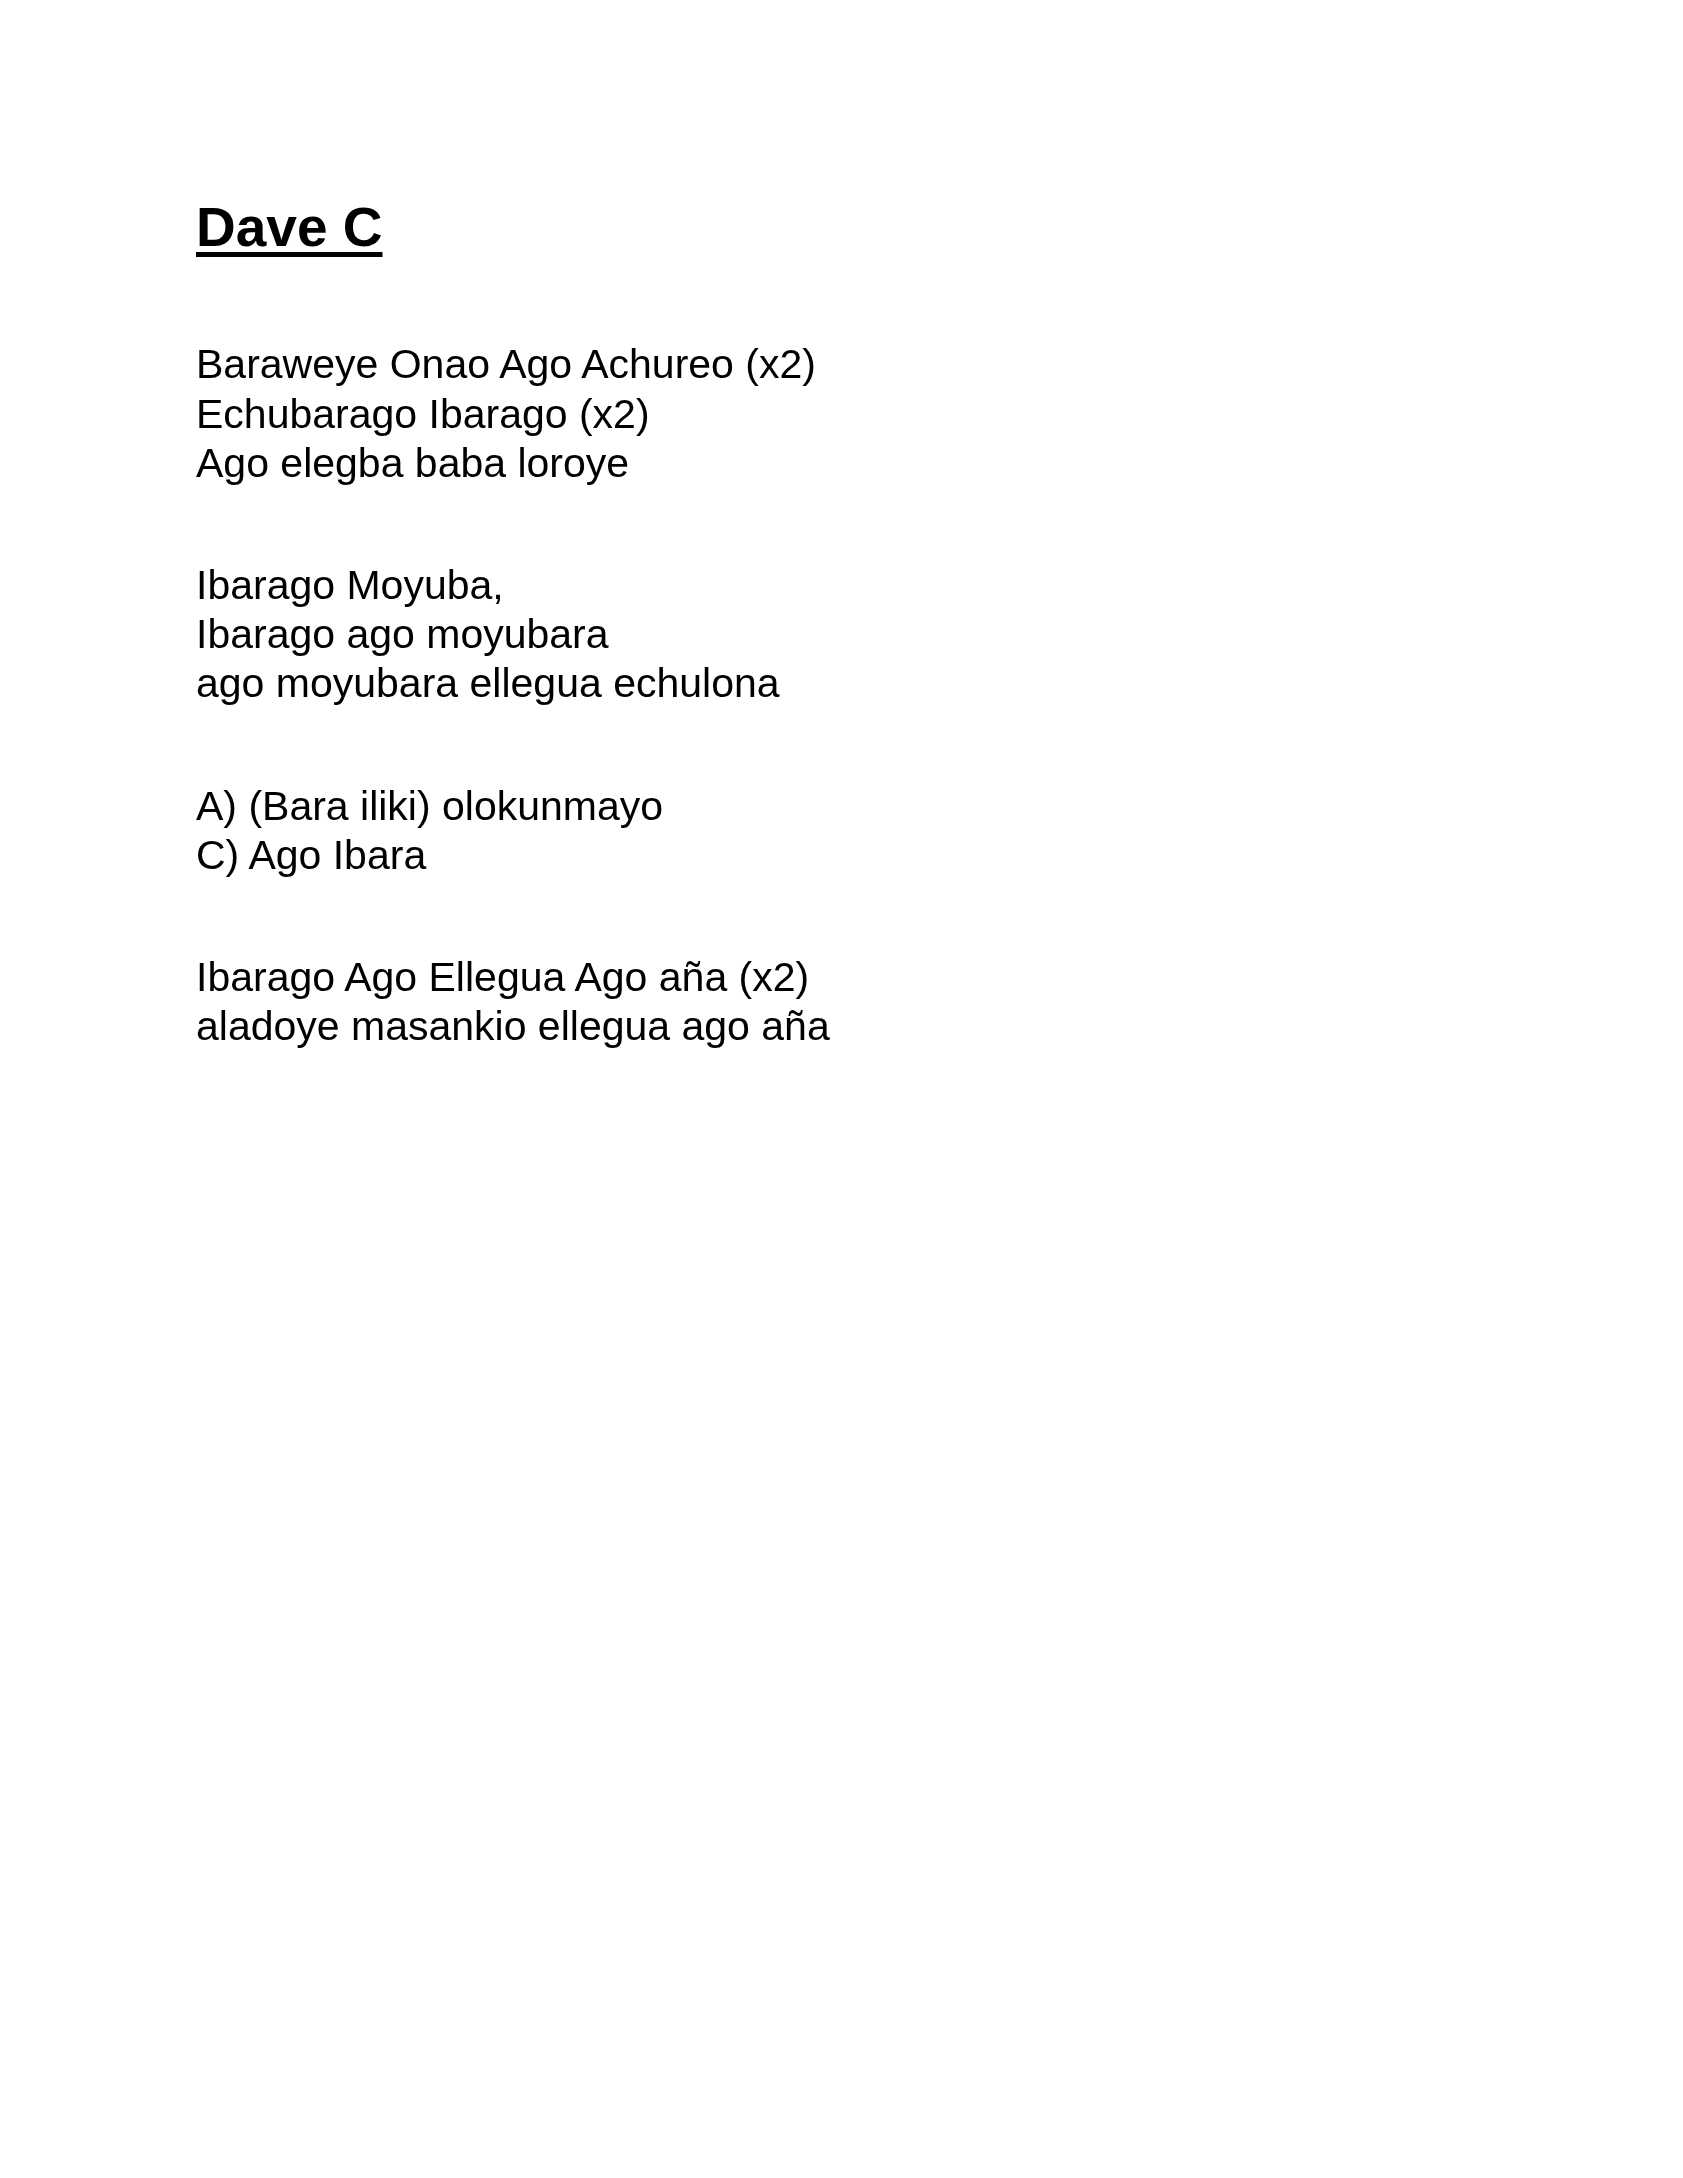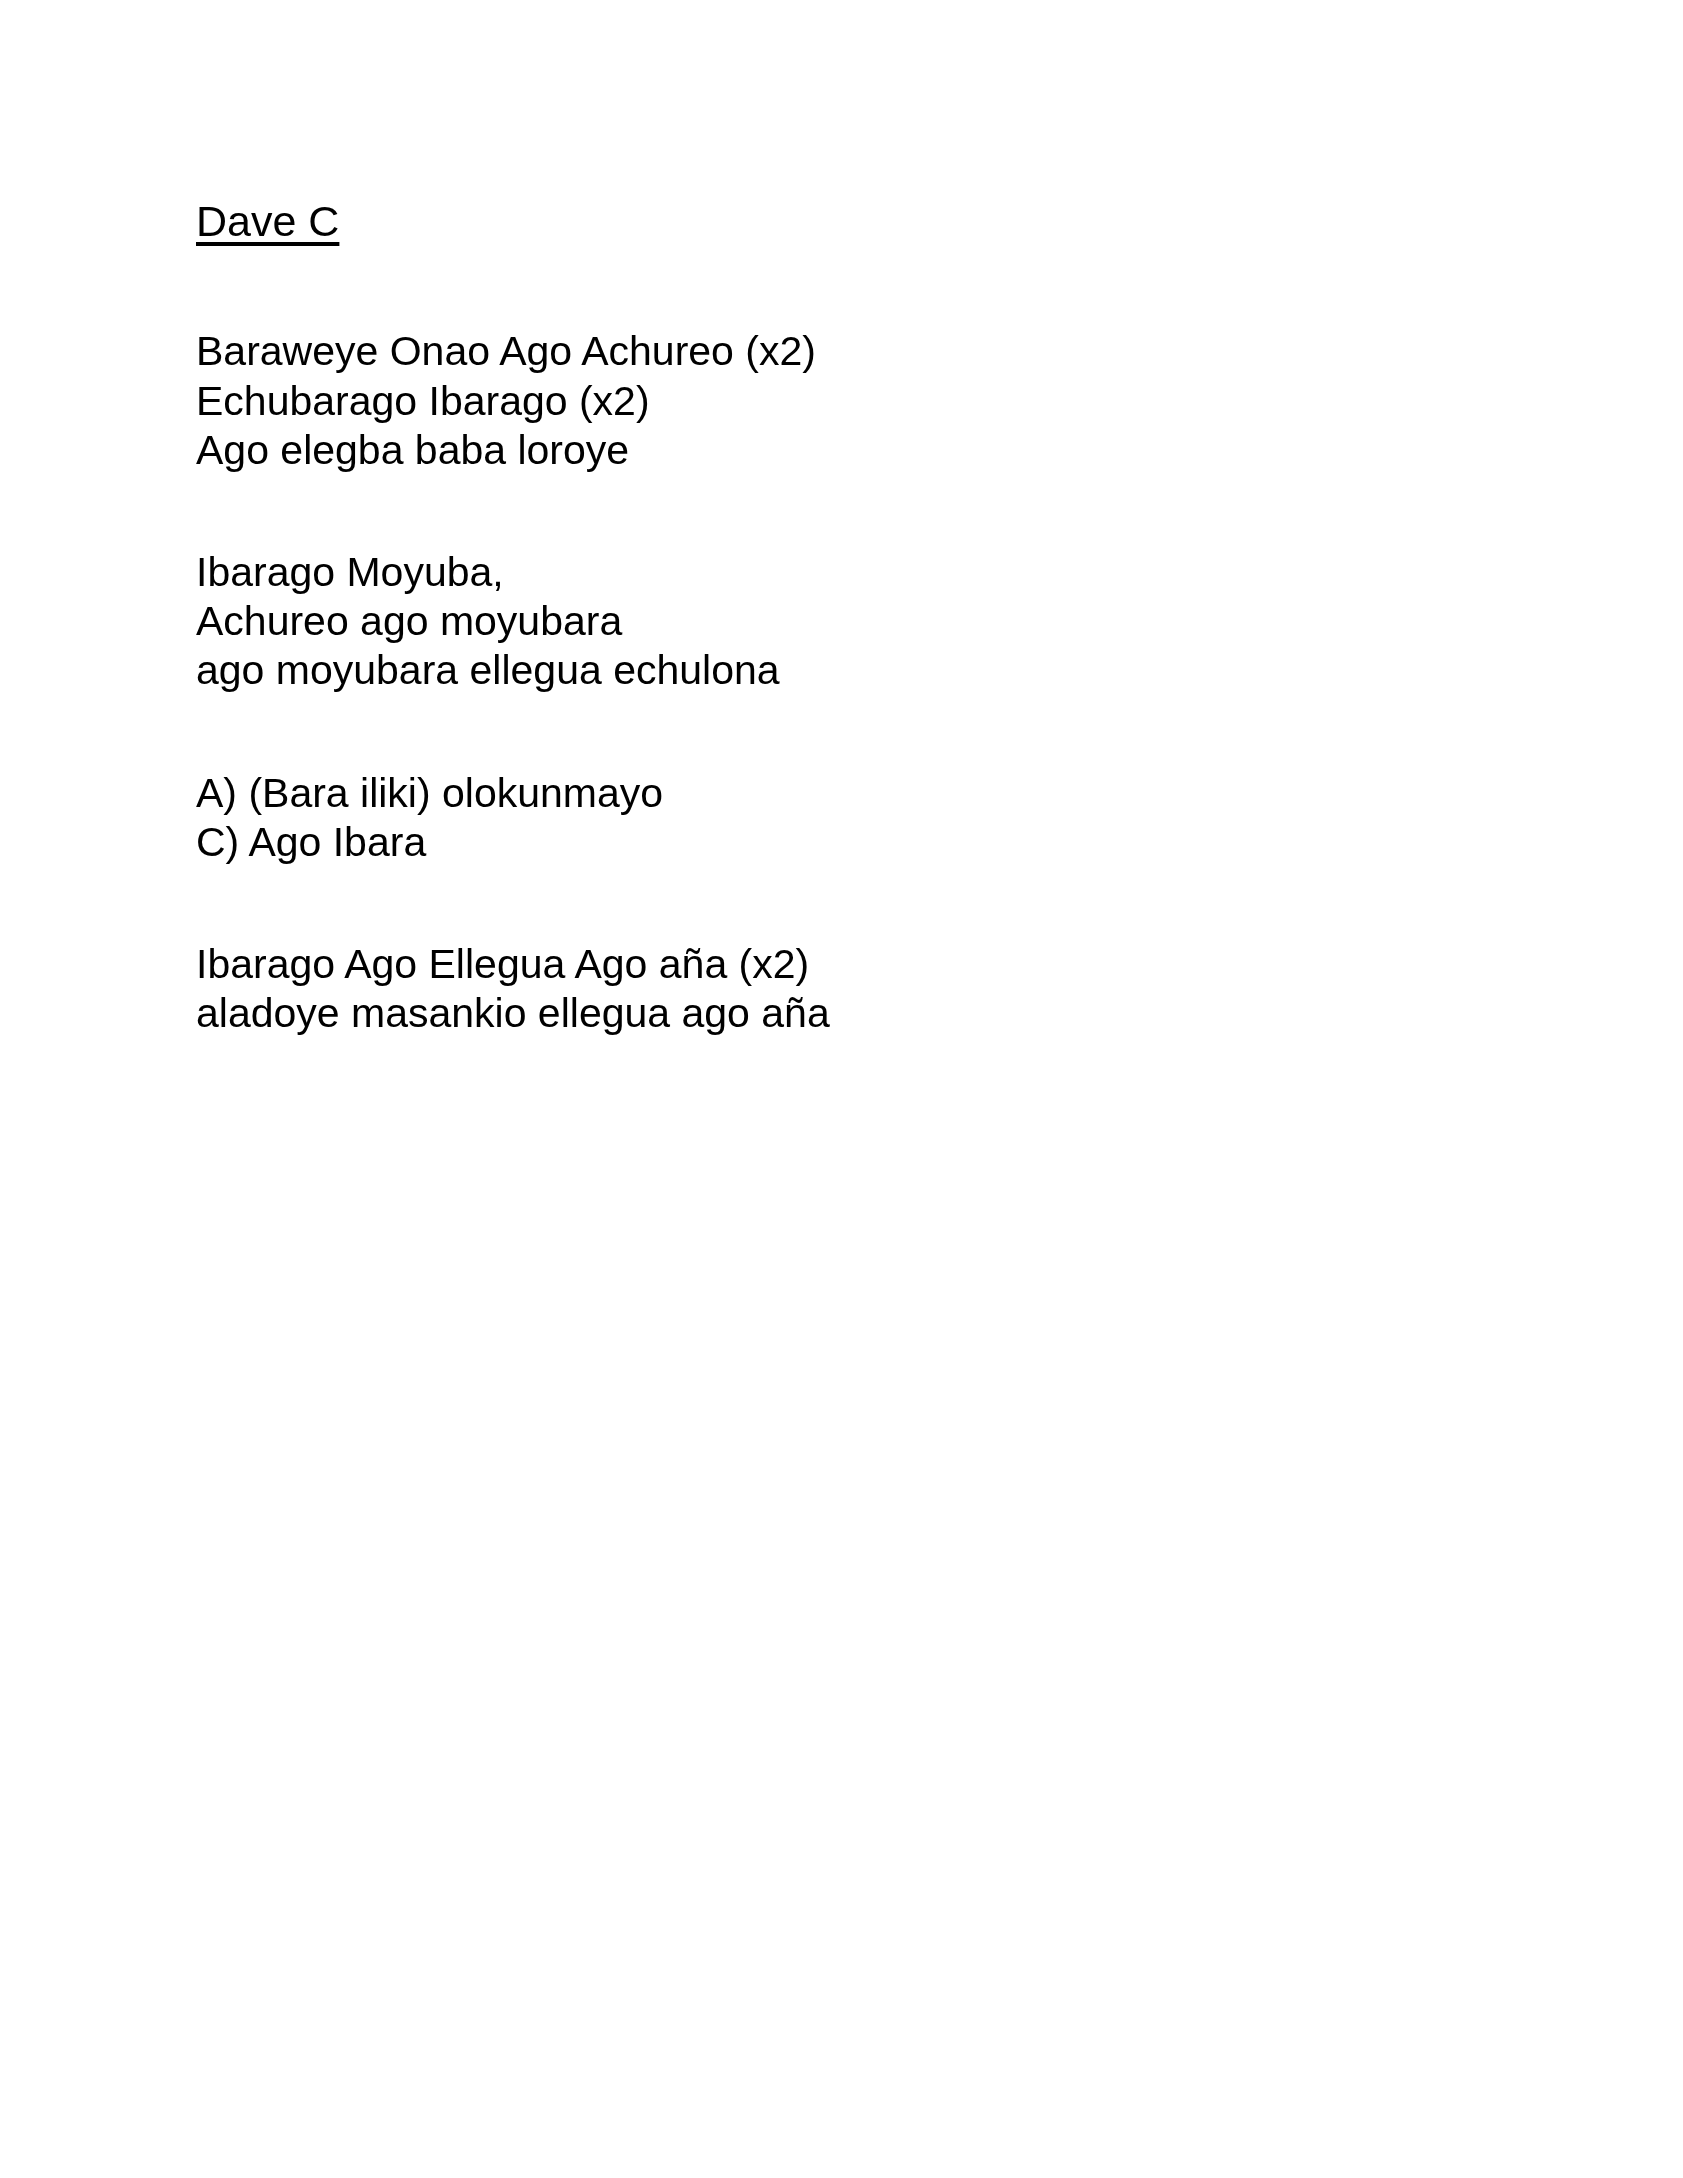--- a/index.html
+++ b/index.html
@@ -16,23 +16,23 @@
   }
   .page {
     position: relative;
     width: 1683px;
     height: 2178px;
     background: #ffffff;
     box-sizing: border-box;
     padding: 198px 0 0 196px;
   }
   .doc-title {
-    font-size: 43px;
+    font-size: 55px;
     line-height: 1.08;
-    font-weight: 400;
+    font-weight: 700;
     text-decoration: underline;
     text-underline-offset: 6px;
     margin: 0 0 10px 0;
     letter-spacing: 0px;
     white-space: pre;
   }
   .stanza {
     margin: 0;
     padding: 0;
   }
@@ -63,21 +63,21 @@
   <div class="stanza">
     <div class="line">Baraweye Onao Ago Achureo (x2)</div>
     <div class="line">Echubarago Ibarago (x2)</div>
     <div class="line">Ago elegba baba loroye</div>
   </div>
 
   <div class="blank-line"></div>
 
   <div class="stanza">
     <div class="line">Ibarago Moyuba,</div>
-    <div class="line">Achureo ago moyubara</div>
+    <div class="line">Ibarago ago moyubara</div>
     <div class="line">ago moyubara ellegua echulona</div>
   </div>
 
   <div class="blank-line"></div>
 
   <div class="stanza">
     <div class="line">A) (Bara iliki) olokunmayo</div>
     <div class="line">C) Ago Ibara</div>
   </div>
 

